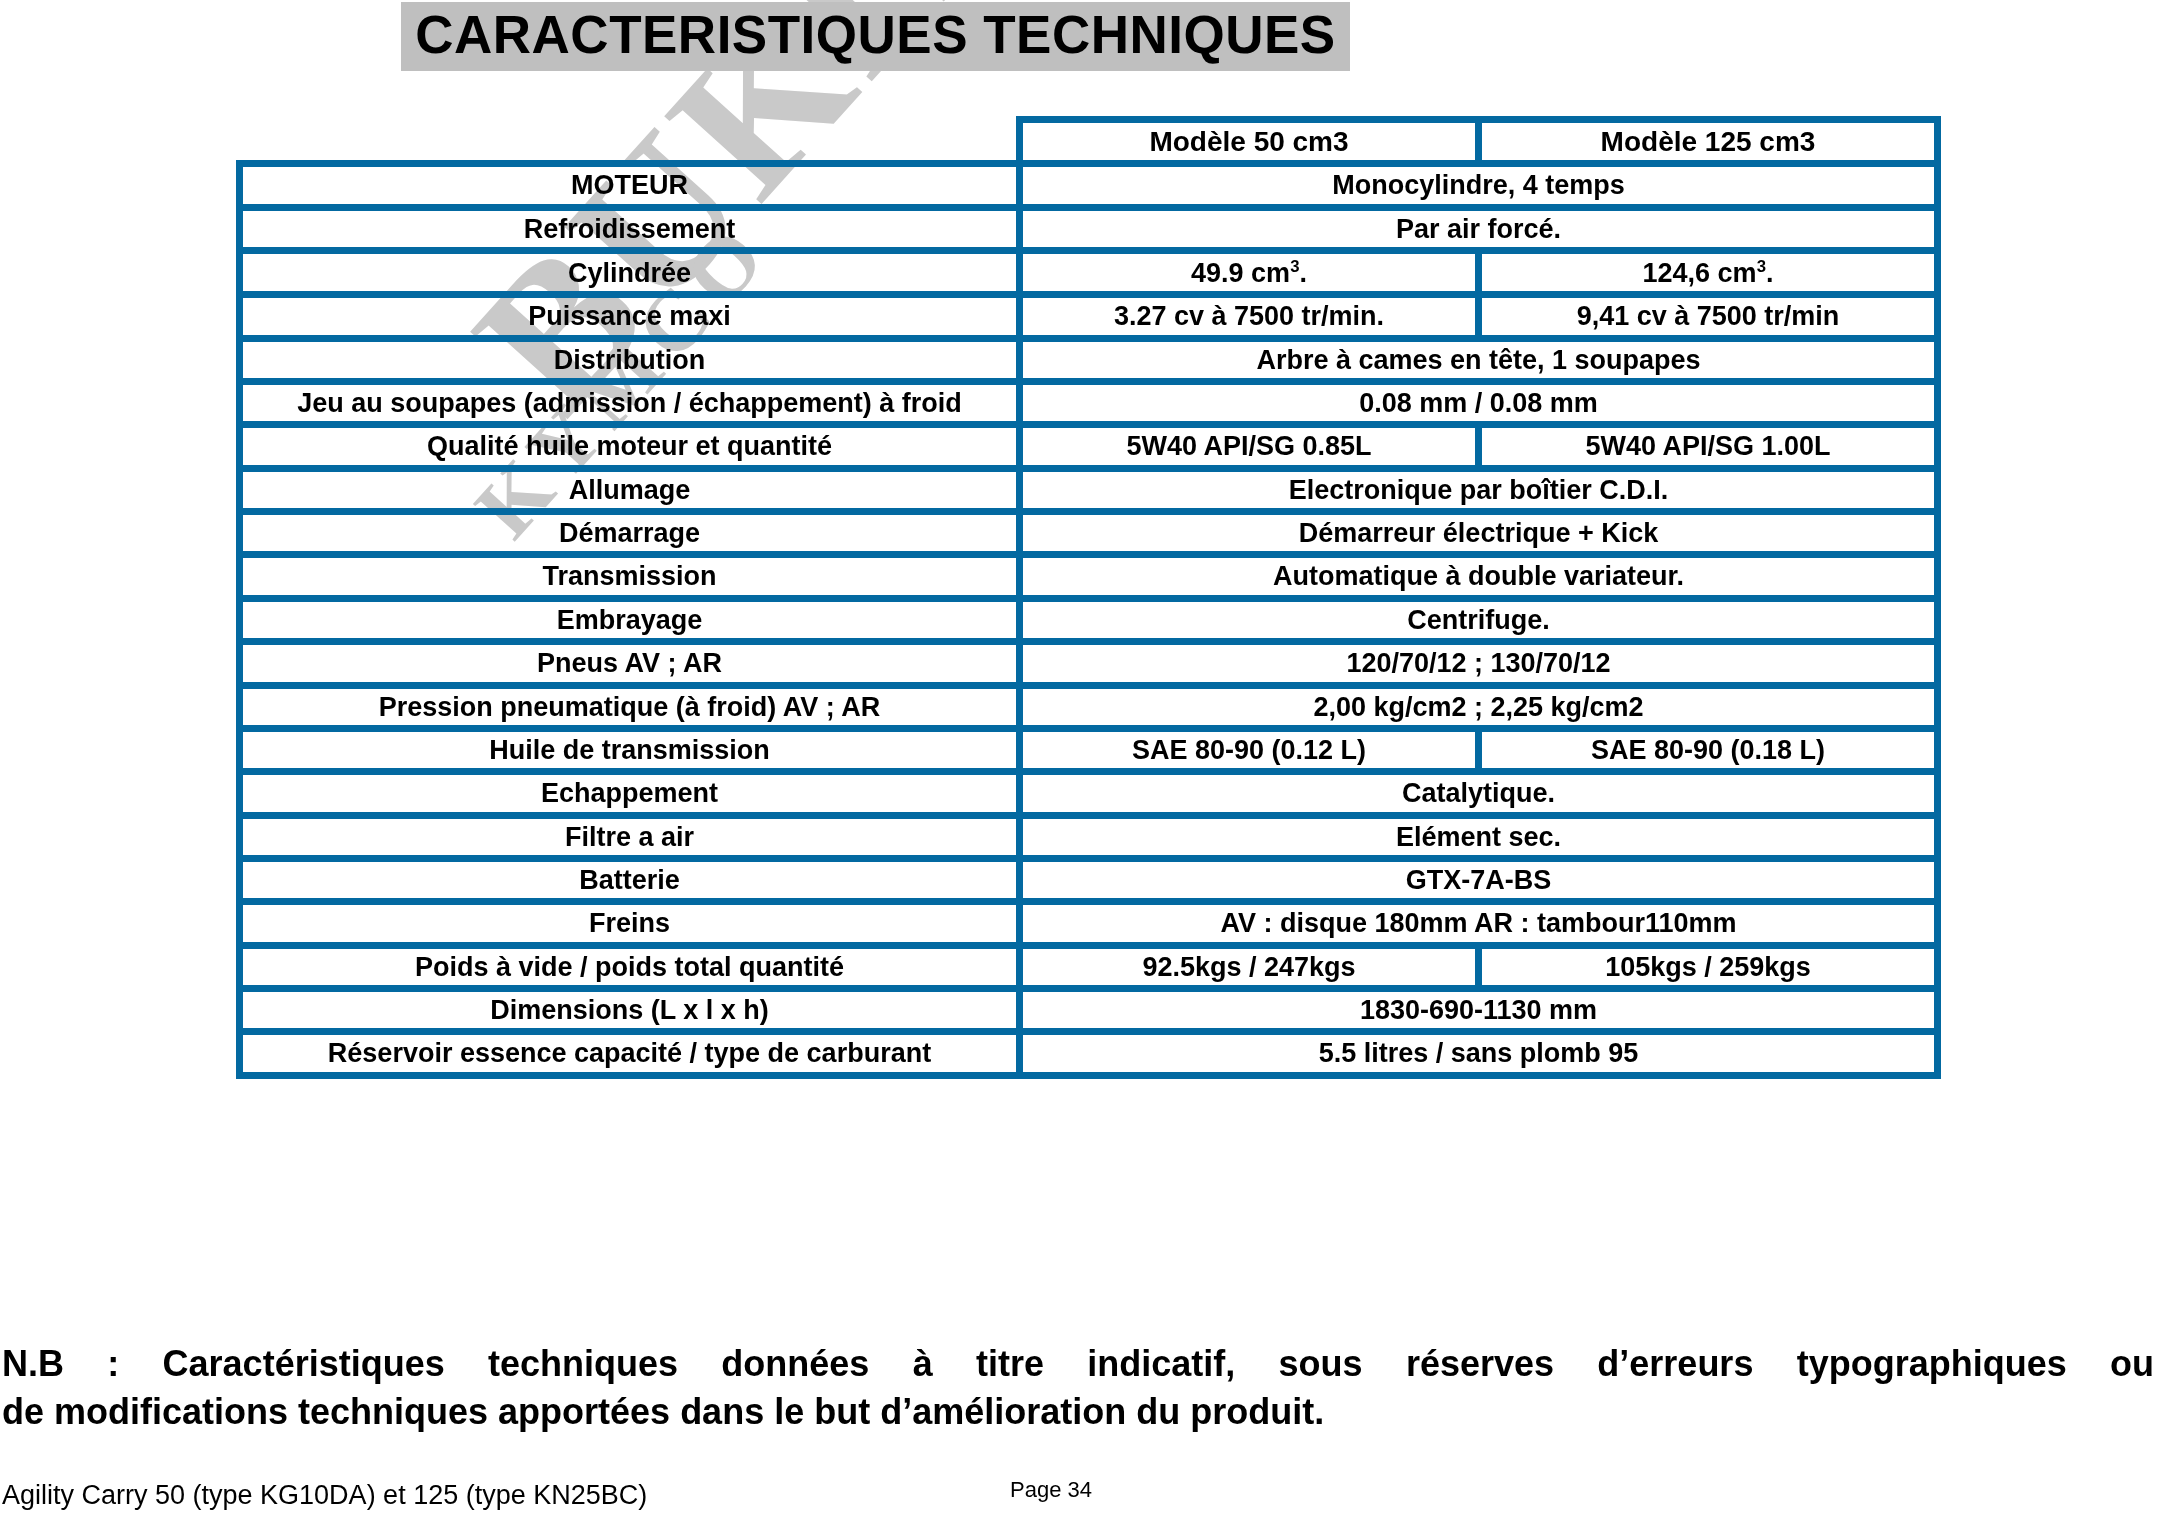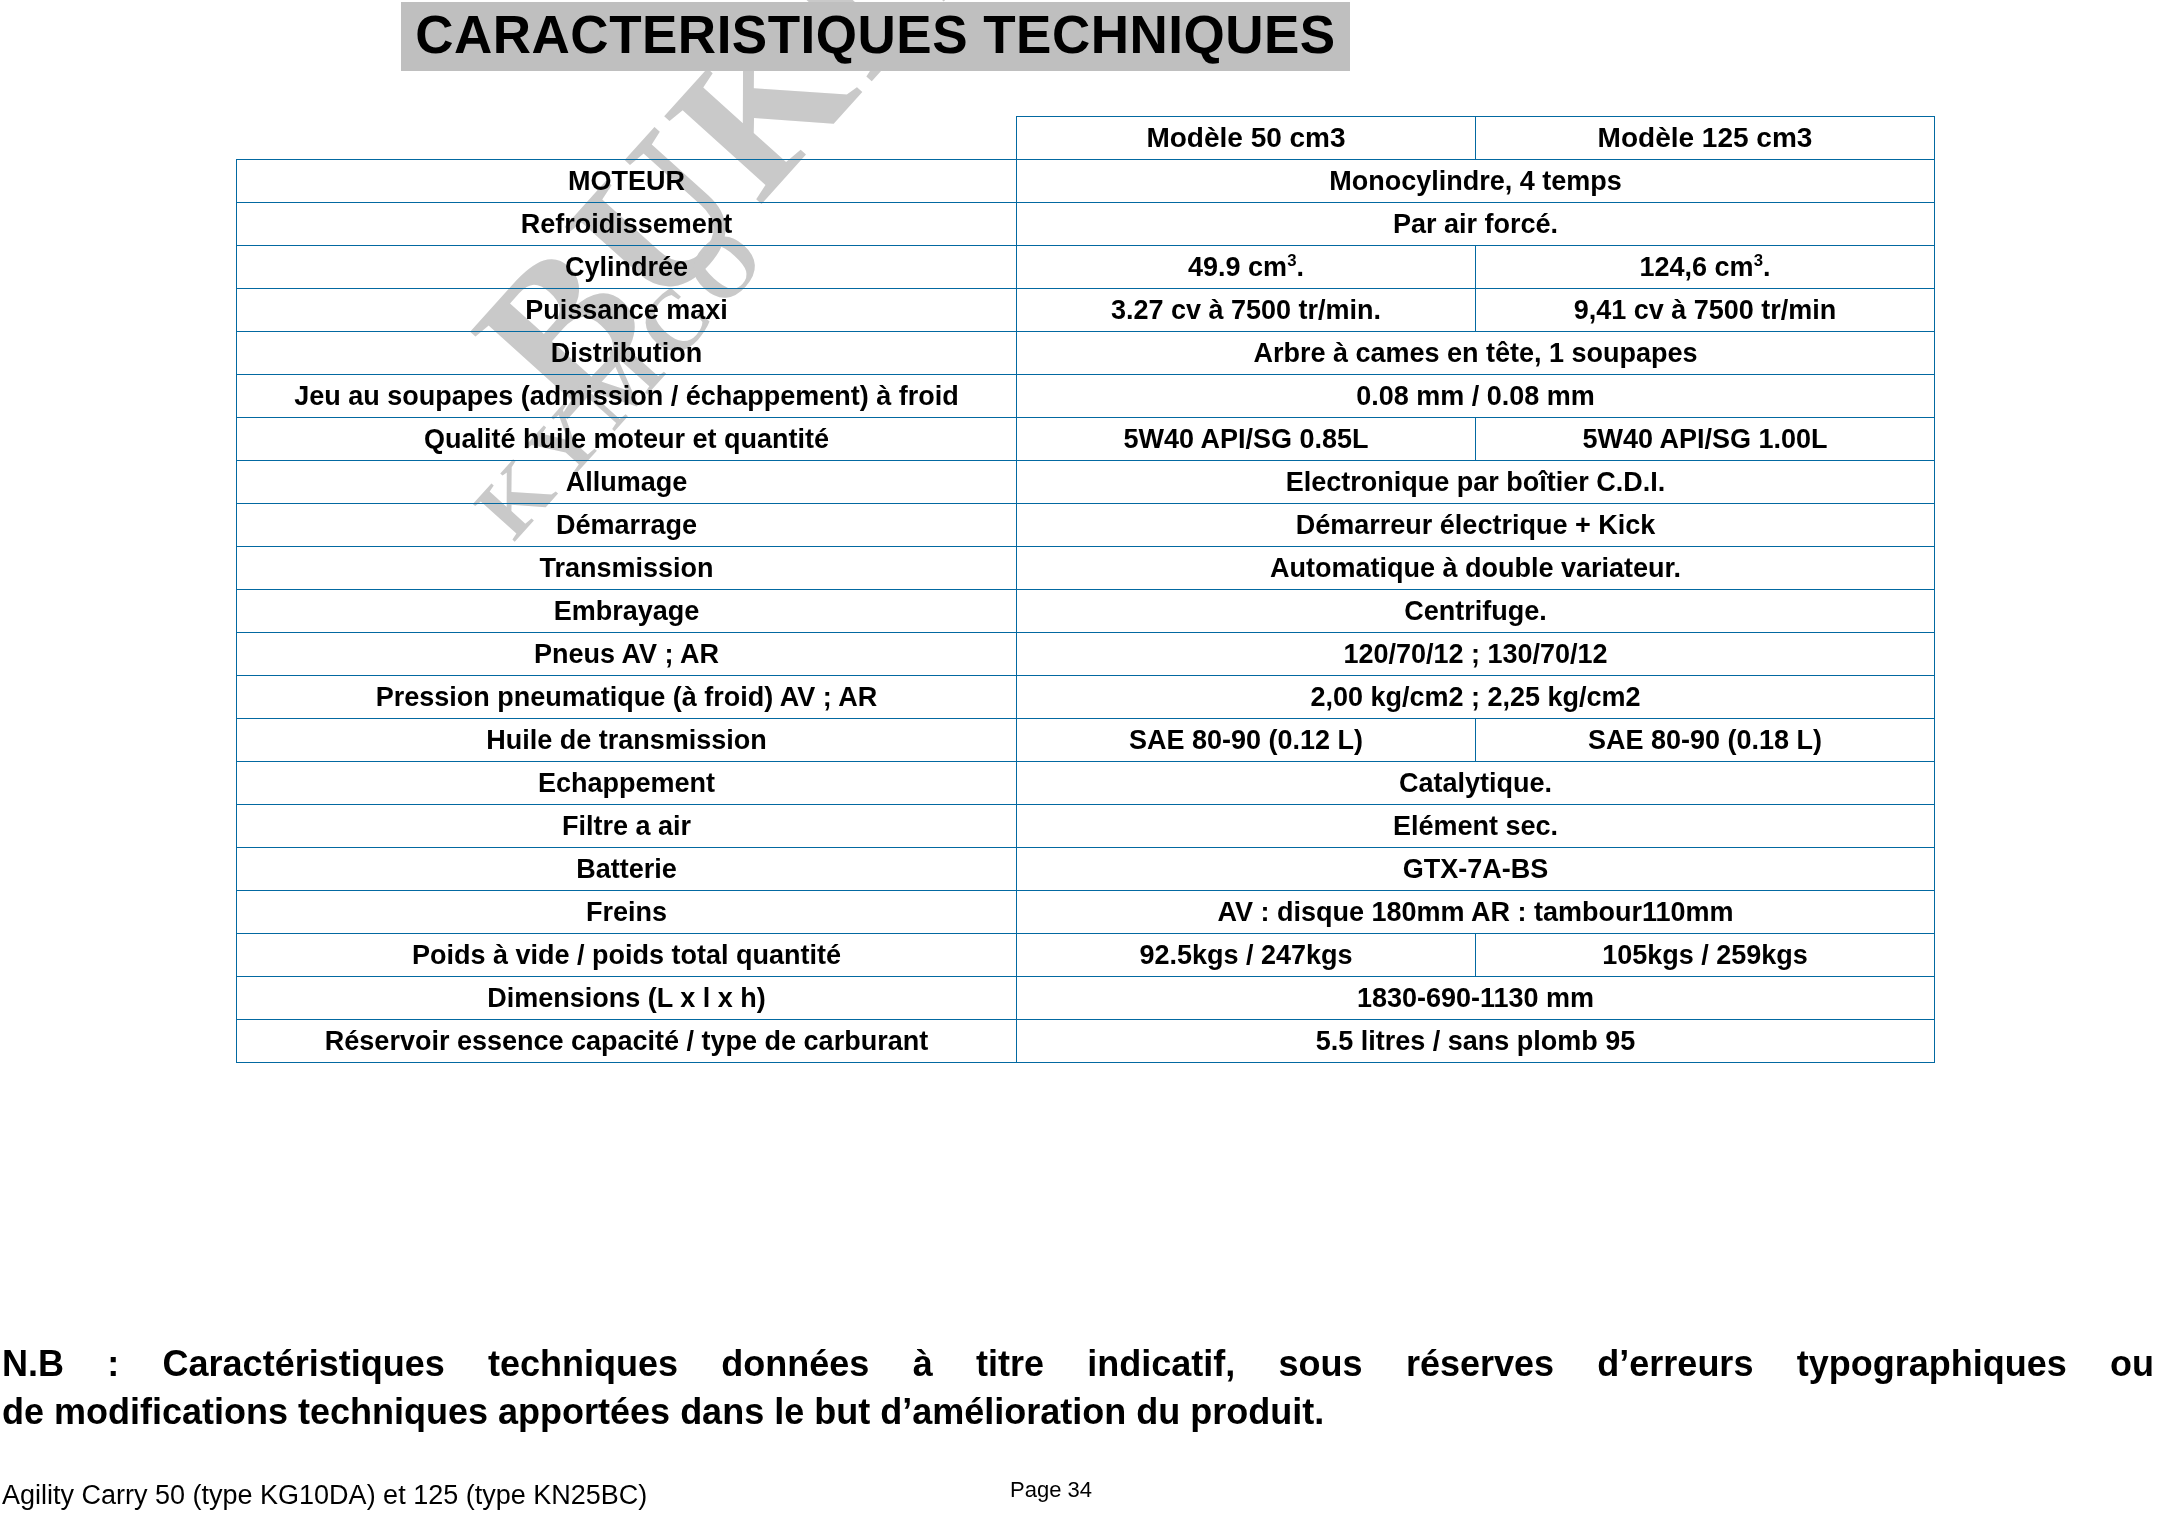--- a/index.html
+++ b/index.html
@@ -83,21 +83,21 @@
     top: 116px;
     width: 1698px;
     border-collapse: collapse;
     table-layout: fixed;
   }
   #spec-table col.c-label { width: 780px; }
   #spec-table col.c-v50   { width: 459px; }
   #spec-table col.c-v125  { width: 459px; }
 
   #spec-table td, #spec-table th {
-    border: 1px solid #0369a1;
+    border: 7px solid #0369a1;
     padding: 4px 6px;
     text-align: center;
     vertical-align: middle;
     font-size: 27px;
     font-weight: bold;
     line-height: 1.05;
     height: 43px;
     background: transparent;
   }
   #spec-table td.blank-cell {

